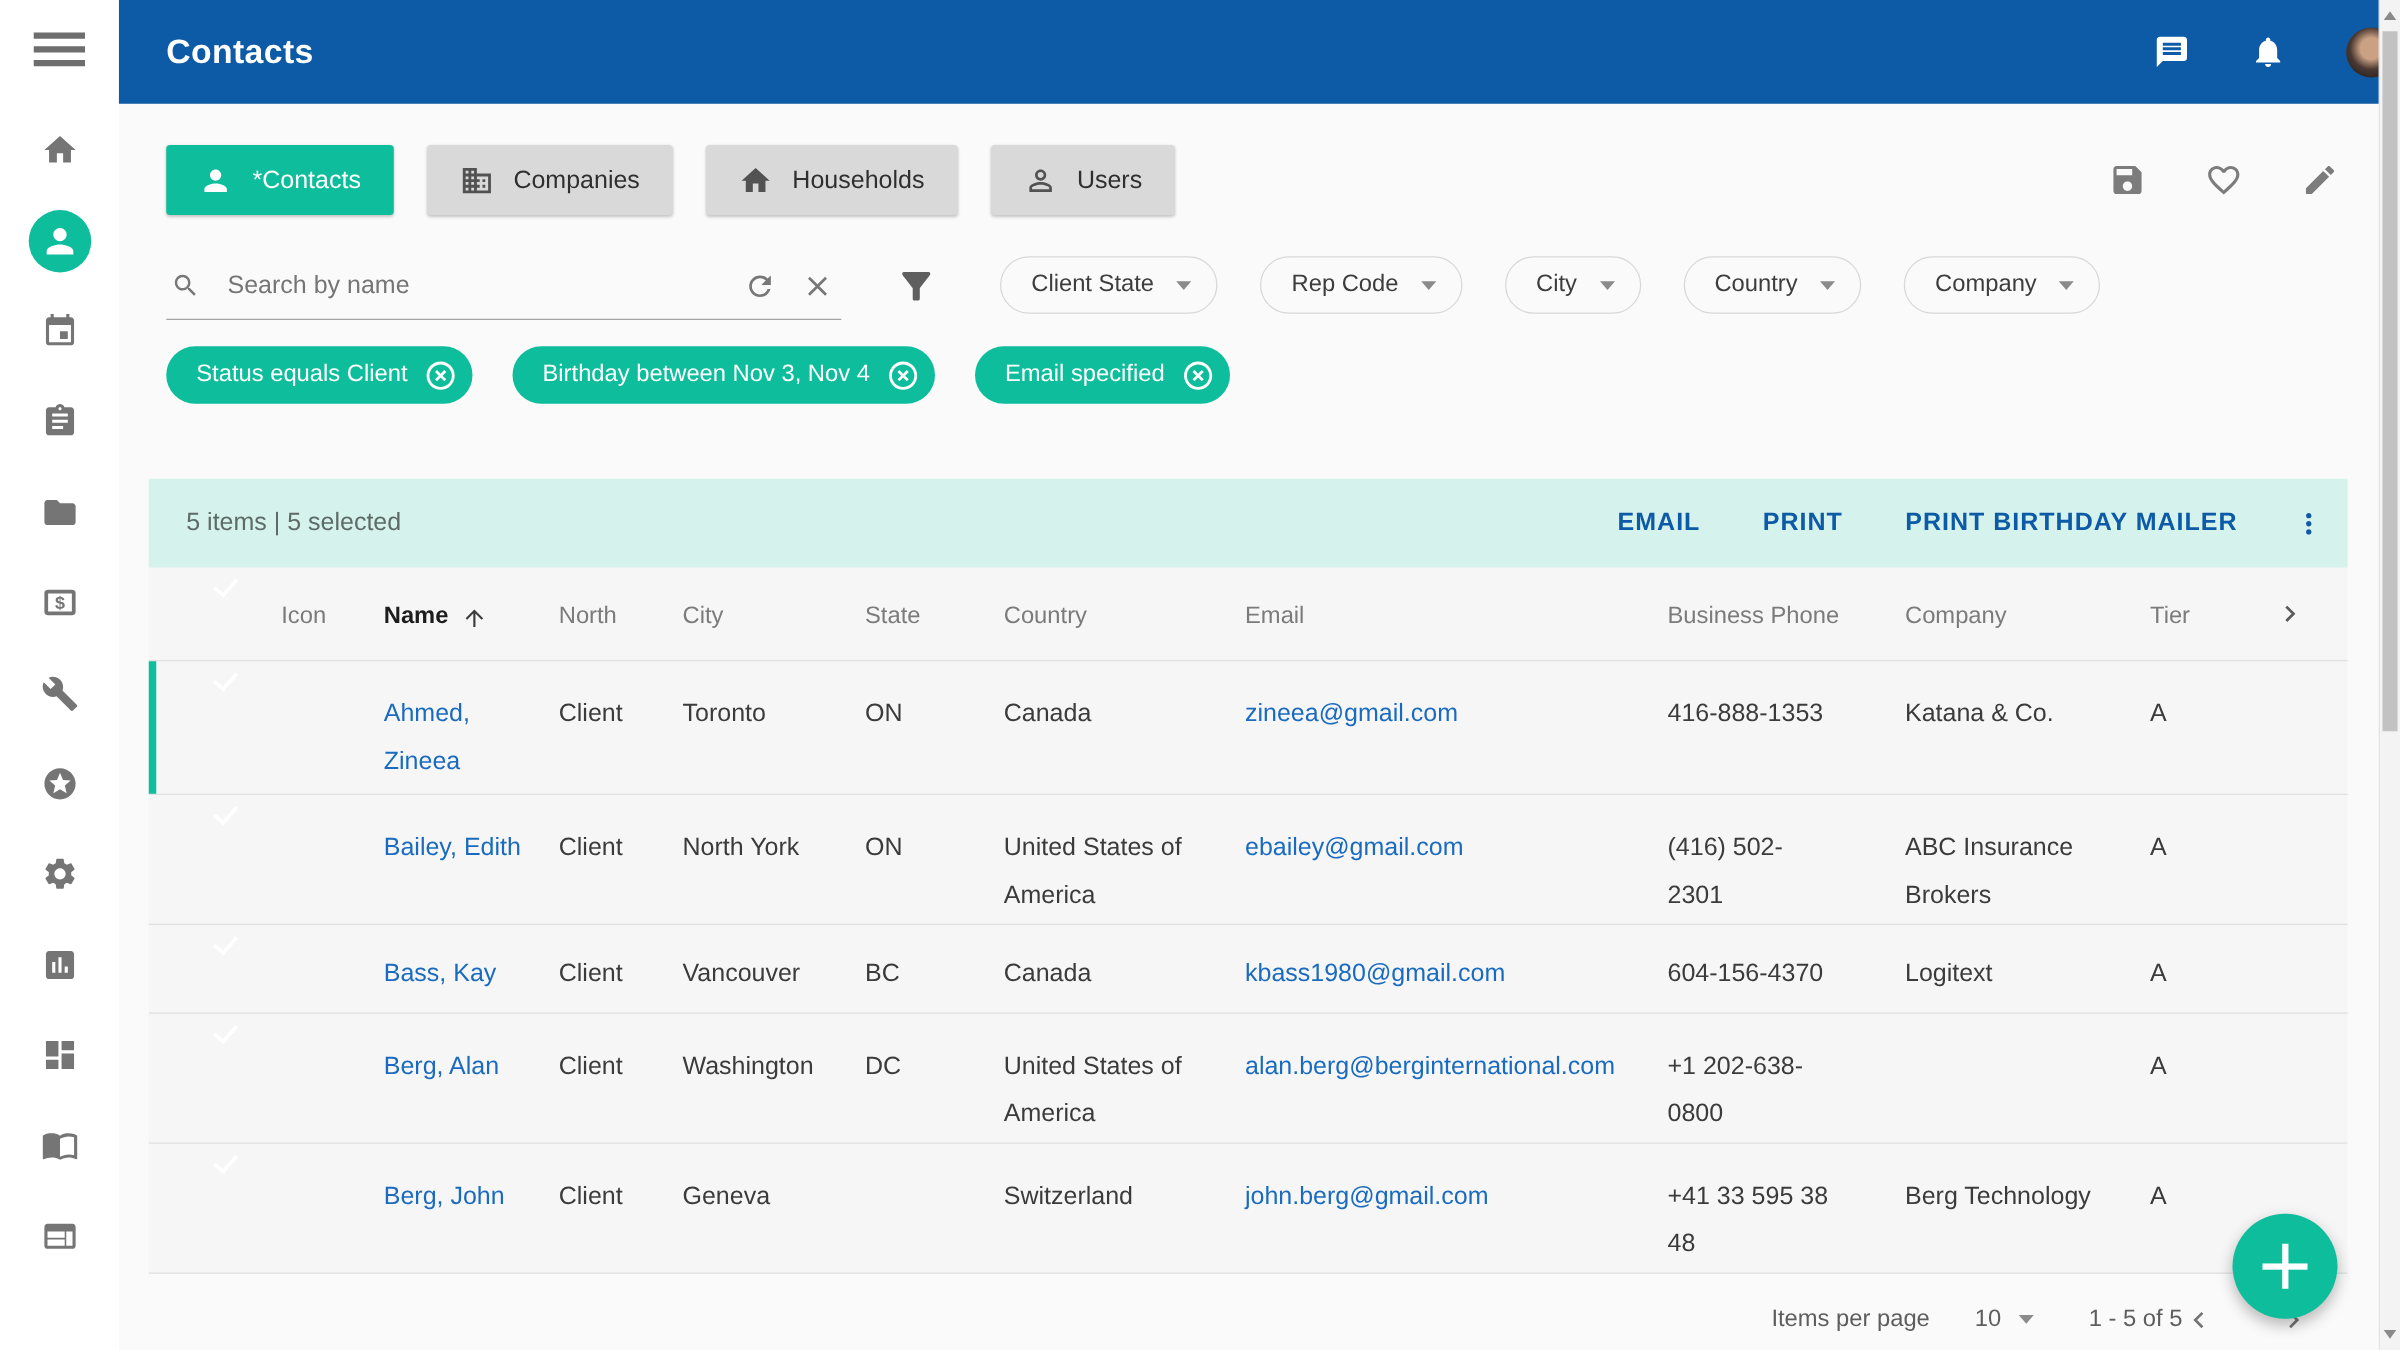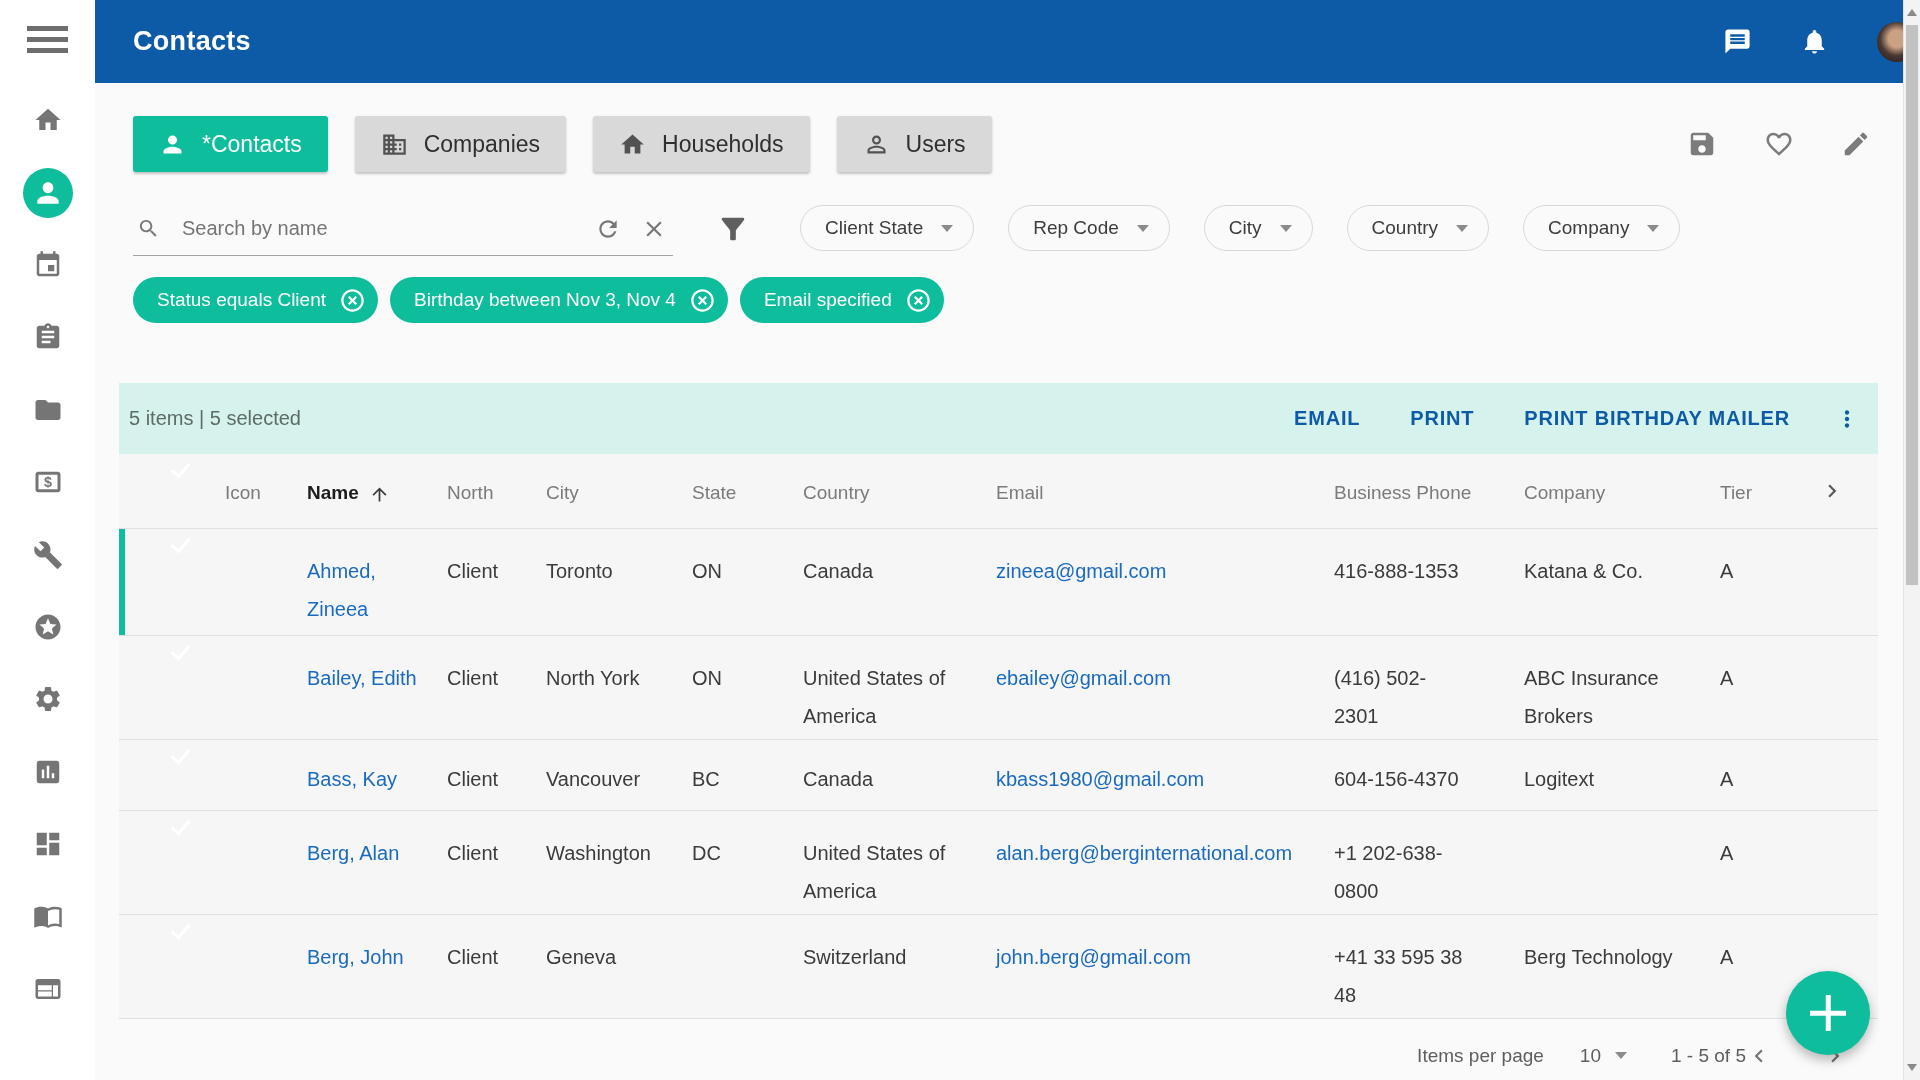--- a/index.html
+++ b/index.html
@@ -37,21 +37,21 @@
           display:flex;align-items:center;z-index:30}
   .header h1{margin:0 0 0 38px;font-size:27px;color:#fff;letter-spacing:.3px;font-weight:bold}
   .h-icons{margin-left:auto;display:flex;align-items:center;gap:48px;padding-right:26px}
   .h-icons svg{width:29px;height:29px;fill:#fff;display:block}
   .h-avatar{width:40px;height:40px;border-radius:50%;
           background:radial-gradient(circle at 50% 42%,#caa183 28%,#4a3832 55%,#241c19 90%)}
 
   
   .tabs{position:absolute;left:133px;top:116px;display:flex;gap:27px;z-index:10}
   .tab{height:56px;border-radius:3px;background:#d9d9d9;color:#2f2f2f;display:flex;align-items:center;
-       gap:16px;padding:0 26px;font-size:23px;box-shadow:0 1.5px 2.5px rgba(0,0,0,.22);cursor:pointer}
+       gap:16px;padding:0 26px;font-size:20px;box-shadow:0 1.5px 2.5px rgba(0,0,0,.22);cursor:pointer}
   .tab svg{width:27px;height:27px;fill:#525252}
   .tab.active{background:var(--teal);color:#fff}
   .tab.active svg{fill:#fff}
 
   
   .top-actions{position:absolute;top:129px;left:1687px;display:flex;gap:47px;z-index:10}
   .top-actions svg{width:30px;height:30px;fill:#7c7c7c;cursor:pointer}
 
   
   .search{position:absolute;left:133px;top:202px;width:540px;height:54px;
@@ -63,30 +63,30 @@
   .search .sbtn{width:26px;height:26px;fill:#777;margin-left:20px;flex:none;cursor:pointer}
   .funnel{position:absolute;left:716px;top:212px;width:34px;height:34px;fill:#5f5f5f;cursor:pointer}
 
   .pills{position:absolute;left:800px;top:205px;display:flex;gap:34px}
   .pill{height:46px;border:1.5px solid #d8d8d8;border-radius:24px;display:flex;align-items:center;
         gap:18px;padding:0 20px 0 24px;font-size:19px;color:#3d3d3d;background:#fafafa;cursor:pointer}
   .caret{width:0;height:0;border-left:6px solid transparent;border-right:6px solid transparent;
         border-top:7px solid #8b8b8b}
 
   
-  .chips{position:absolute;left:133px;top:277px;display:flex;gap:12px}
+  .chips{position:absolute;left:133px;top:277px;display:flex;gap:32px}
   .chip{height:46px;border-radius:23px;background:var(--teal);color:#fff;font-size:19px;
         display:flex;align-items:center;gap:13px;padding:0 12px 0 24px}
   .chip svg{width:27px;height:27px;fill:#fff;cursor:pointer}
 
   
   .table{position:absolute;left:119px;top:383px;width:1759px;height:697px;background:#f6f6f6;
          display:flex;flex-direction:column;z-index:5}
   .actionbar{height:71px;background:#d6f2ec;display:flex;align-items:center;flex:none}
-  .summary{margin-left:10px;font-size:20px;color:#5d6b66}
+  .summary{margin-left:30px;font-size:20px;color:#5d6b66}
   .bar-actions{margin-left:auto;display:flex;align-items:center;gap:50px;padding-right:18px}
   .bar-link{font-size:20px;font-weight:bold;color:var(--blue);letter-spacing:.8px;cursor:pointer}
   .dots{width:26px;height:26px;fill:var(--blue);margin-left:-6px;cursor:pointer}
 
   .grid-row{display:grid;padding-left:46px;align-items:start;
     grid-template-columns:60px 82px 140px 99px 146px 111px 193px 338px 190px 196px 99px 1fr}
   .thead{height:75px;flex:none;border-bottom:1px solid var(--border);font-size:19px;color:#7b7b7b}
   .thead .cell{padding-top:28px}
   .thead .name-h{color:#1d1d1d;font-weight:bold;display:flex;gap:10px;align-items:flex-start}
   .thead .name-h svg{width:21px;height:21px;fill:#3c3c3c;margin-top:2px}

